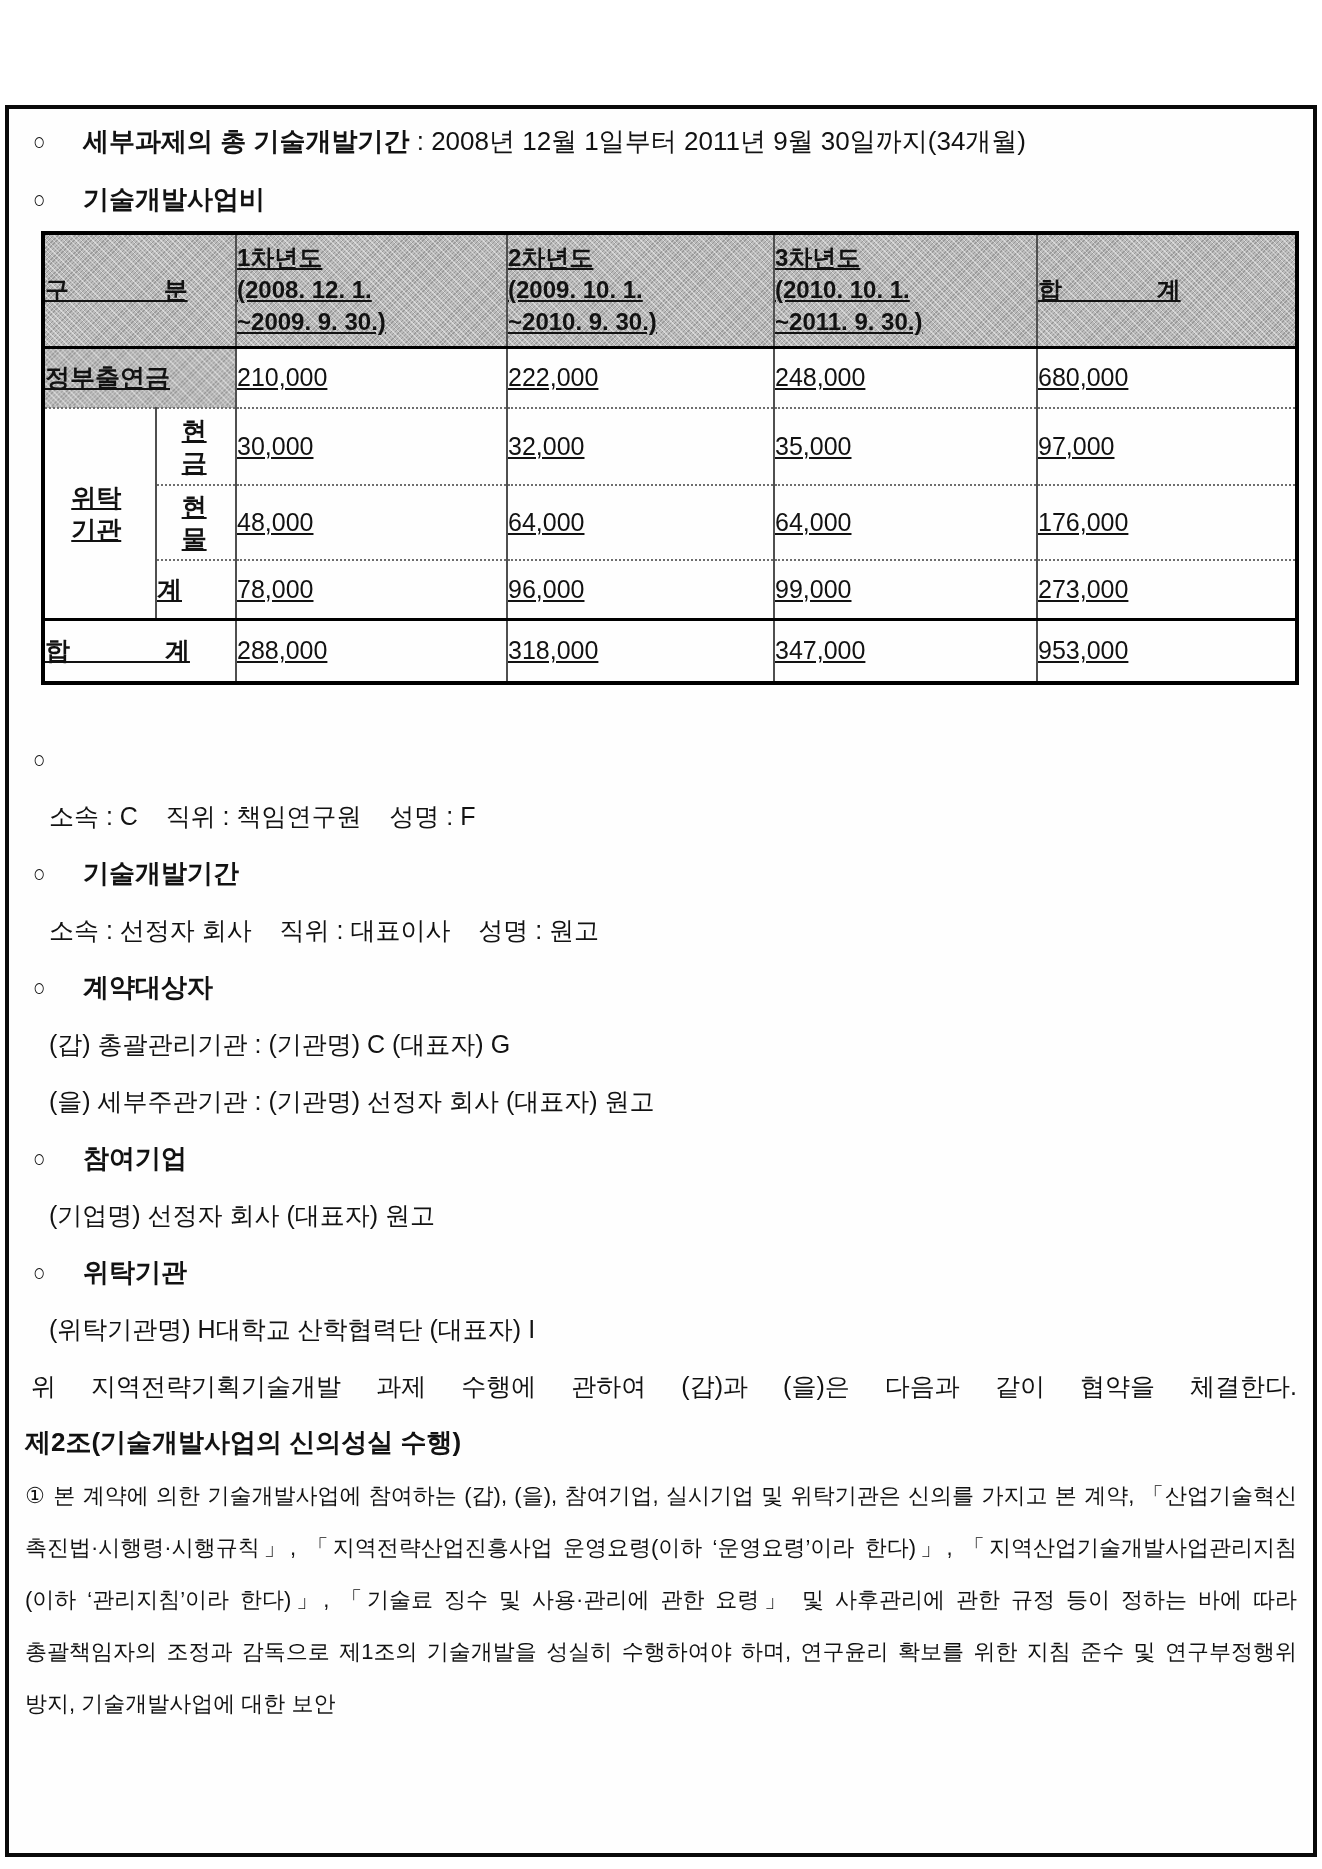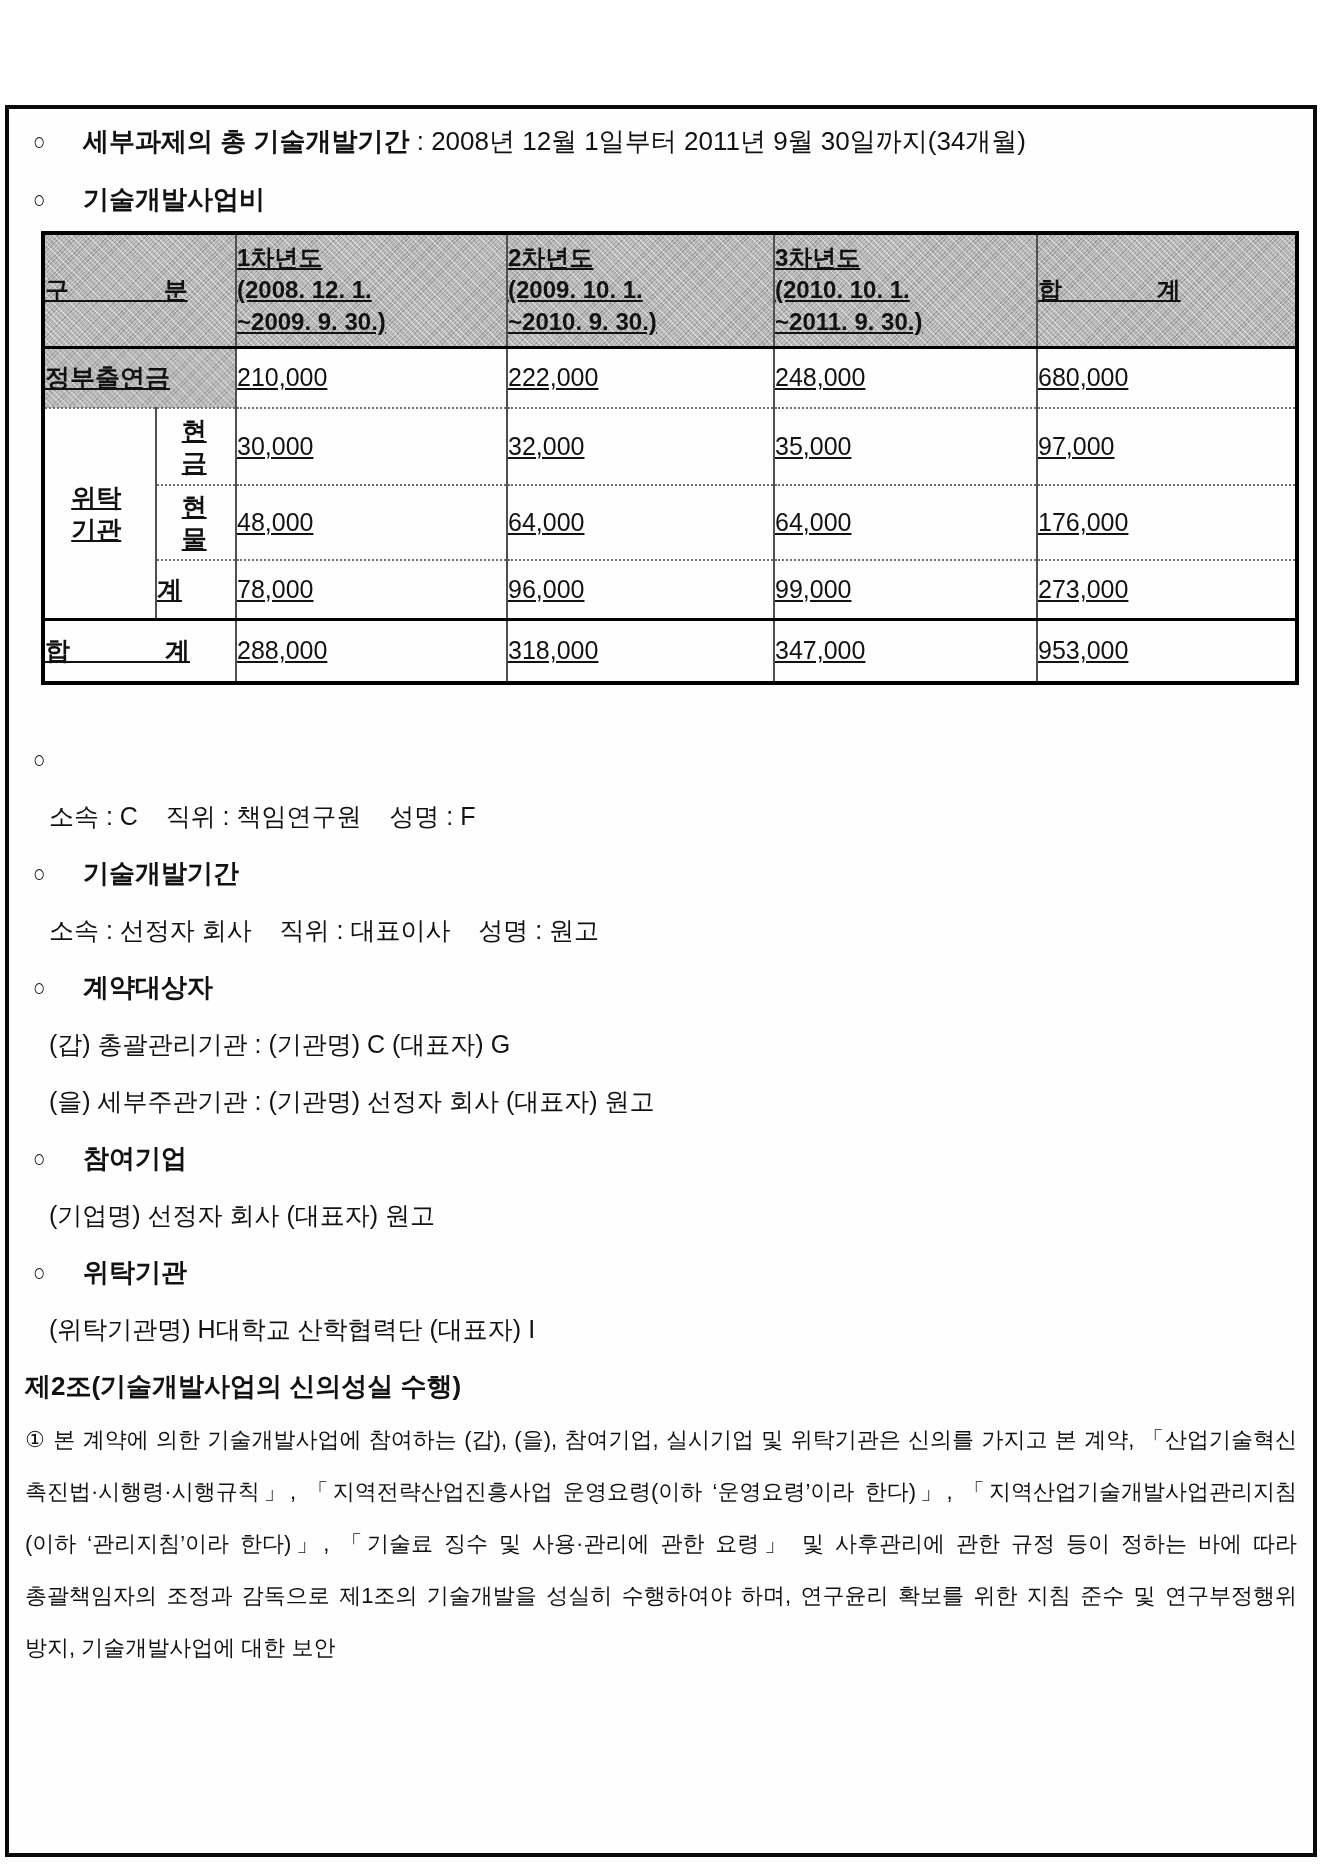--- a/index.html
+++ b/index.html
@@ -180,18 +180,19 @@
     <div class="sec-d">(기업명) 선정자 회사 (대표자) 원고</div>
 
     <div class="bullet-line sec-h">
       <span class="bullet">○</span>
       <span>위탁기관</span>
     </div>
     <div class="sec-d">(위탁기관명) H대학교 산학협력단 (대표자) I</div>
 
   </div>
 
+  <div class="closing">위 지역전략기획기술개발 과제 수행에 관하여 (갑)과 (을)은 다음과 같이 협약을 체결한다.</div>
 
   <div class="article-h">제2조(기술개발사업의 신의성실 수행)</div>
 
   <div class="article-body">① 본 계약에 의한 기술개발사업에 참여하는 (갑), (을), 참여기업, 실시기업 및 위탁기관은 신의를 가지고 본 계약, 「산업기술혁신 촉진법·시행령·시행규칙」, 「지역전략산업진흥사업 운영요령(이하 ‘운영요령’이라 한다)」, 「지역산업기술개발사업관리지침(이하 ‘관리지침’이라 한다)」, 「기술료 징수 및 사용·관리에 관한 요령」 및 사후관리에 관한 규정 등이 정하는 바에 따라 총괄책임자의 조정과 감독으로 제1조의 기술개발을 성실히 수행하여야 하며, 연구윤리 확보를 위한 지침 준수 및 연구부정행위 방지, 기술개발사업에 대한 보안</div>
 
 </div>
 
 </body></html>

